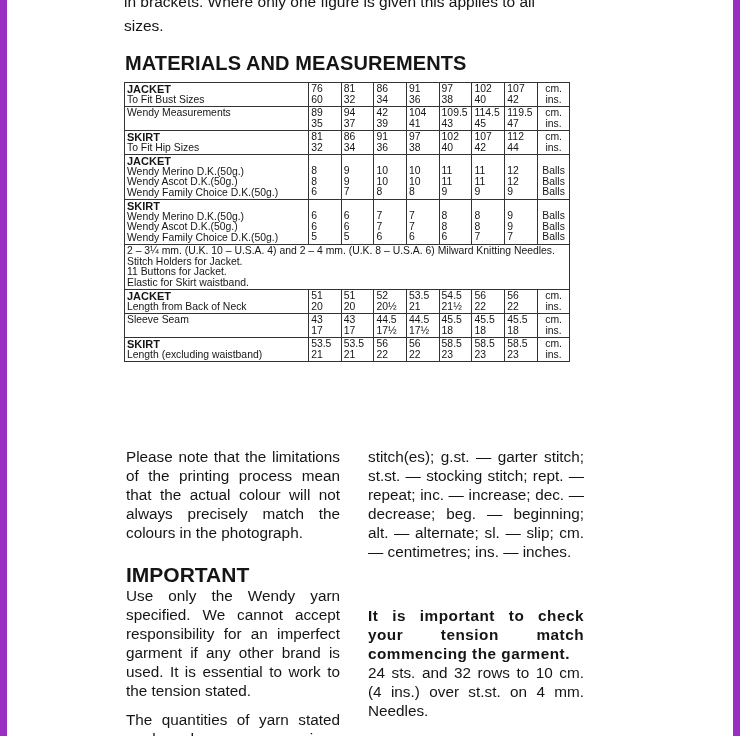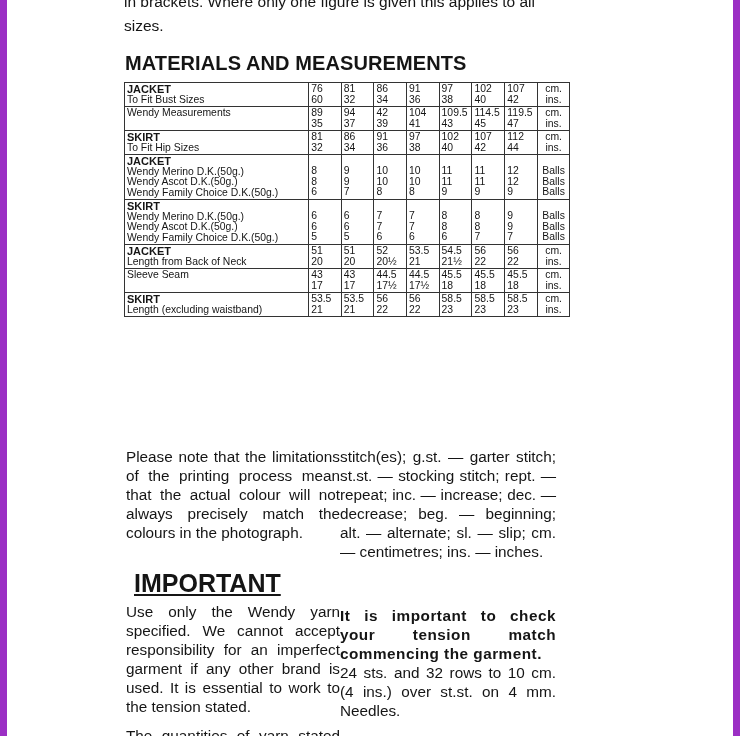--- a/index.html
+++ b/index.html
@@ -14,22 +14,22 @@
   table.mm td { border:1px solid #333; padding:1px 2px; vertical-align:top; }
   td.lbl { width:185px; padding-left:7px; }
   td.num { width:28px; }
   td.unit { text-align:center; width:27px; }
   .b { font-weight:bold; font-size:11px; }
   .yarn { display:flex; justify-content:space-between; padding-right:6px; }
   .cell-line { display:block; }
   .gap { display:block; height:10px; }
   .col { position:absolute; font-size:15.3px; line-height:19px; }
   .c1 { left:126px; width:214px; text-align:justify; }
-  .c2 { left:340px; width:216px; text-align:justify; }
-  .h2 { font-size:25px; font-weight:bold; margin:8px; line-height:22px;text-decoration:underline; }
+  .c2 { left:368px; width:216px; text-align:justify; }
+  .h2 { font-size:21px; font-weight:bold; margin:0; line-height:22px; }
   .tens-bold { font-weight:bold; letter-spacing:0.5px; }
 </style>
 </head>
 <body>
 
 <div class="border-left"></div>
 <div class="border-right"></div>
 
 <div class="intro">
   <span class="cell-line">in brackets. Where only one figure is given this applies to all</span>
@@ -256,20 +256,28 @@
           <span class="gap"></span>
           <span class="cell-line">9</span>
           <span class="cell-line">9</span>
           <span class="cell-line">7</span>
         </td>
         <td class="unit">
           <span class="gap"></span>
           <span class="cell-line">Balls</span>
           <span class="cell-line">Balls</span>
           <span class="cell-line">Balls</span>
+        </td>
+      </tr>
+      <tr>
+        <td colspan="9" class="lbl">
+          <span class="cell-line">2 – 3¼ mm. (U.K. 10 – U.S.A. 4) and 2 – 4 mm. (U.K. 8 – U.S.A. 6) Milward Knitting Needles.</span>
+          <span class="cell-line">Stitch Holders for Jacket.</span>
+          <span class="cell-line">11 Buttons for Jacket.</span>
+          <span class="cell-line">Elastic for Skirt waistband.</span>
         </td>
       </tr>
       <tr>
         <td class="lbl">
           <span class="cell-line b">JACKET</span>
           <span class="cell-line">Length from Back of Neck</span>
         </td>
         <td class="num">
           <span class="cell-line">51</span>
           <span class="cell-line">20</span>

